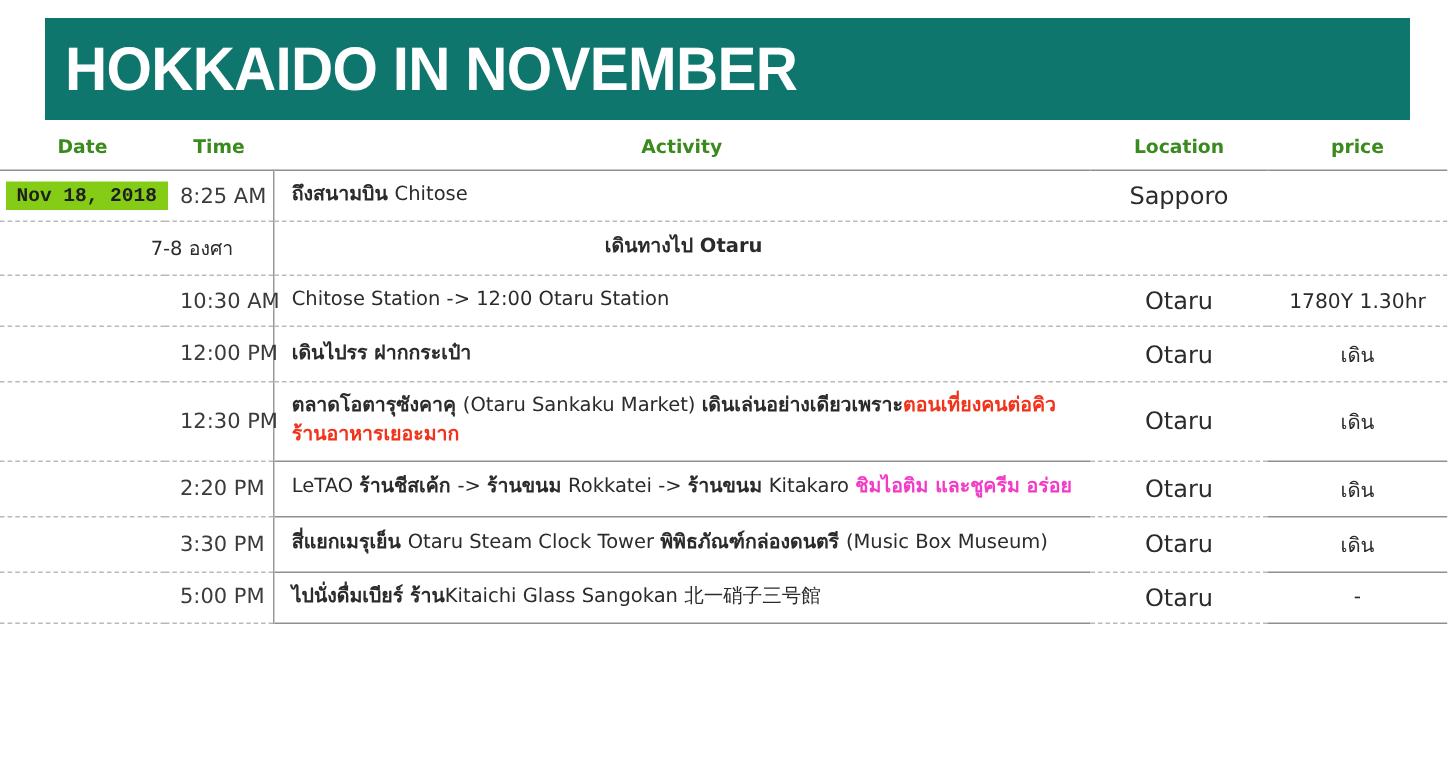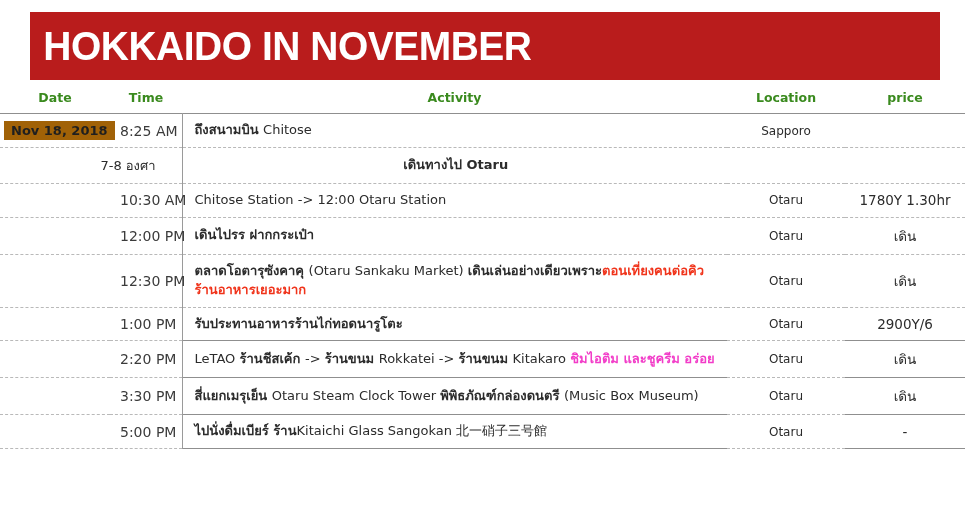--- a/index.html
+++ b/index.html
@@ -21,21 +21,21 @@
     height: 521px;
   }
 
   
   .banner {
     position: absolute;
     left: 30px;
     top: 12px;
     width: 910px;
     height: 68px;
-    background: #b91c1c;
+    background: #0f766e;
     display: flex;
     align-items: center;
   }
   .banner-title {
     font-family: "Liberation Sans", "DejaVu Sans", sans-serif;
     color: #ffffff;
     font-size: 41px;
     font-weight: bold;
     letter-spacing: -0.5px;
     padding-left: 14px;
@@ -92,41 +92,42 @@
 
   td.c-date {
     text-align: center;
     font-weight: bold;
     font-size: 13px;
     padding: 7px 4px;
     white-space: nowrap;
   }
   td.c-date .chip {
     display: inline-block;
-    background: #a16207;
+    background: #84cc16;
     padding: 2px 7px;
     color: #1f1f1f;
+    font-family: Liberation Mono, monospace;
   }
   td.c-time {
     text-align: right;
     font-size: 14px;
     color: #3b3b3b;
     white-space: nowrap;
     padding-right: 8px;
     border-right: 1px solid #9a9a9a;
   }
   td.c-act {
     text-align: left;
     padding-left: 12px;
     line-height: 1.45;
   }
   td.c-act.center { text-align: center; }
   td.c-loc {
     text-align: center;
-    font-size: 12px;
+    font-size: 16px;
   }
   td.c-price {
     text-align: center;
     font-size: 13.5px;
   }
 
   
   tr.solid-act td.c-act   { border-top-color: #8f8f8f; border-top-style: solid;
                             border-bottom-color: #8f8f8f; border-bottom-style: solid; }
   tr.solid-price td.c-price { border-top-color: #8f8f8f; border-top-style: solid;
@@ -210,27 +211,20 @@
         </tr>
 
         <tr>
           <td class="c-date"></td>
           <td class="c-time">12:30 PM</td>
           <td class="c-act"><span class="th">ตลาดโอตารุซังคาคุ </span><span class="lat">(Otaru Sankaku Market) </span><span class="th">เดินเล่นอย่างเดียวเพราะ</span><span class="red">ตอนเที่ยงคนต่อคิว ร้านอาหารเยอะมาก</span></td>
           <td class="c-loc">Otaru</td>
           <td class="c-price">เดิน</td>
         </tr>
 
-        <tr>
-          <td class="c-date"></td>
-          <td class="c-time">1:00 PM</td>
-          <td class="c-act"><span class="th">รับประทานอาหารร้านไก่ทอดนารูโตะ</span></td>
-          <td class="c-loc">Otaru</td>
-          <td class="c-price">2900Y/6</td>
-        </tr>
 
 
         <tr class="solid-act solid-price">
           <td class="c-date"></td>
           <td class="c-time">2:20 PM</td>
           <td class="c-act"><span class="lat">LeTAO </span><span class="th">ร้านชีสเค้ก </span><span class="lat">-&gt;  </span><span class="th">ร้านขนม </span><span class="lat">Rokkatei -&gt; </span><span class="th">ร้านขนม </span><span class="lat">Kitakaro </span><span class="pink">ชิมไอติม และชูครีม อร่อย</span></td>
           <td class="c-loc">Otaru</td>
           <td class="c-price">เดิน</td>
         </tr>
 

